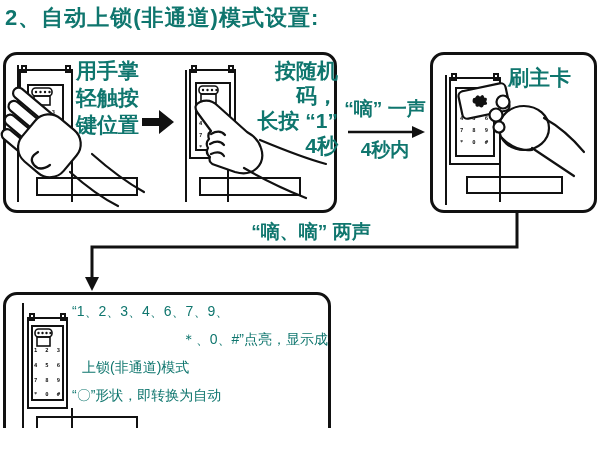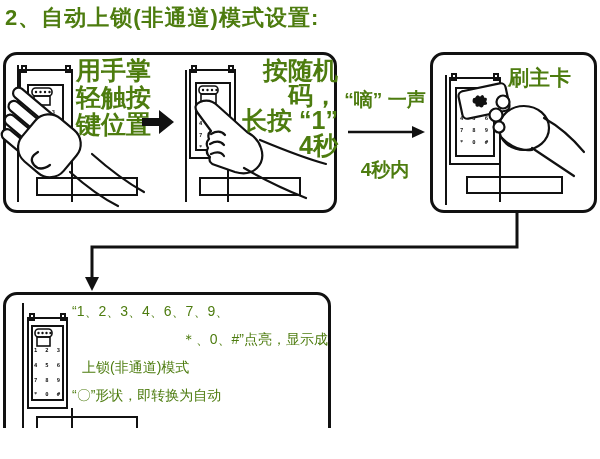--- a/index.html
+++ b/index.html
@@ -1,41 +1,41 @@
 <!DOCTYPE html>
 <html><head>
 <meta charset="utf-8">
 <style>
   html,body{margin:0;padding:0;background:#fff;}
   .canvas{
     position:relative;width:600px;height:428px;background:#fff;overflow:hidden;
-    font-family:"Liberation Sans",sans-serif;color:#4d7c0f;
+    font-family:"Liberation Sans",sans-serif;color:#0f766e;
   }
   .title{
     position:absolute;left:5px;top:3px;font-size:22px;font-weight:700;
     letter-spacing:1px;white-space:nowrap;
   }
   .flowbox{
     position:absolute;border:3px solid #111;border-radius:14px;background:#fff;
     box-sizing:border-box;
   }
   .box-a{left:3px;top:52px;width:334px;height:161px;}
   .box-b{left:430px;top:52px;width:167px;height:161px;}
   .box-c{left:3px;top:292px;width:328px;height:163px;}
   .scene{position:absolute;}
   .caption{
-    position:absolute;font-size:25px;font-weight:700;line-height:27px;
+    position:absolute;font-size:21px;font-weight:700;line-height:27px;
     white-space:pre-line;
   }
   .cap-step1{left:76px;top:57px;}
   .cap-step2{left:234px;top:58px;width:104px;text-align:right;line-height:25px;}
   .cap-step3{left:508px;top:64px;font-size:21px;}
   .beep{position:absolute;font-weight:700;font-size:19px;text-align:center;white-space:nowrap;}
-  .beep1-l1{left:340px;top:87px;width:90px;}
-  .beep1-l2{left:340px;top:137px;width:90px;margin-top:20px;}
+  .beep1-l1{left:340px;top:96px;width:90px;}
+  .beep1-l2{left:340px;top:137px;width:90px;}
   .beep2{left:231px;top:219px;width:160px;}
   .result-text{
     position:absolute;left:72px;top:297px;width:256px;
     font-size:14px;font-weight:400;line-height:28px;
   }
   .result-line{white-space:nowrap;}
   .ind-1{padding-left:14px;text-align:right;}
   .ind-2{padding-left:10px;}
   svg{position:absolute;overflow:visible;}
   .lockart{stroke:#111;fill:none;stroke-width:2;}
@@ -174,20 +174,21 @@
       <path class="hand-line" d="M100,92 C118,104 130,112 142,120"></path>
     </g>
   </svg>
 
   <div class="caption cap-step3">刷主卡</div>
 
   <svg style="left:0;top:0" width="600" height="459" viewBox="0 0 600 459" pointer-events="none">
     <path class="connector" d="M517,212 V247 H92 V279"></path>
     <polygon points="85,277 99,277 92,291" fill="#111"></polygon>
   </svg>
+  <div class="beep beep2">“嘀、嘀” 两声</div>
 
   <div class="flowbox box-c"></div>
 
   <svg class="scene" style="left:15px;top:296px" width="130" height="158" viewBox="0 0 130 158">
     <g class="lockart">
       <line x1="8" y1="7" x2="8" y2="156"></line>
       <rect x="13" y="22" width="39" height="90"></rect>
       <rect x="15" y="18" width="4" height="6"></rect>
       <rect x="46" y="18" width="4" height="6"></rect>
       <rect x="17" y="30" width="31" height="74"></rect>

